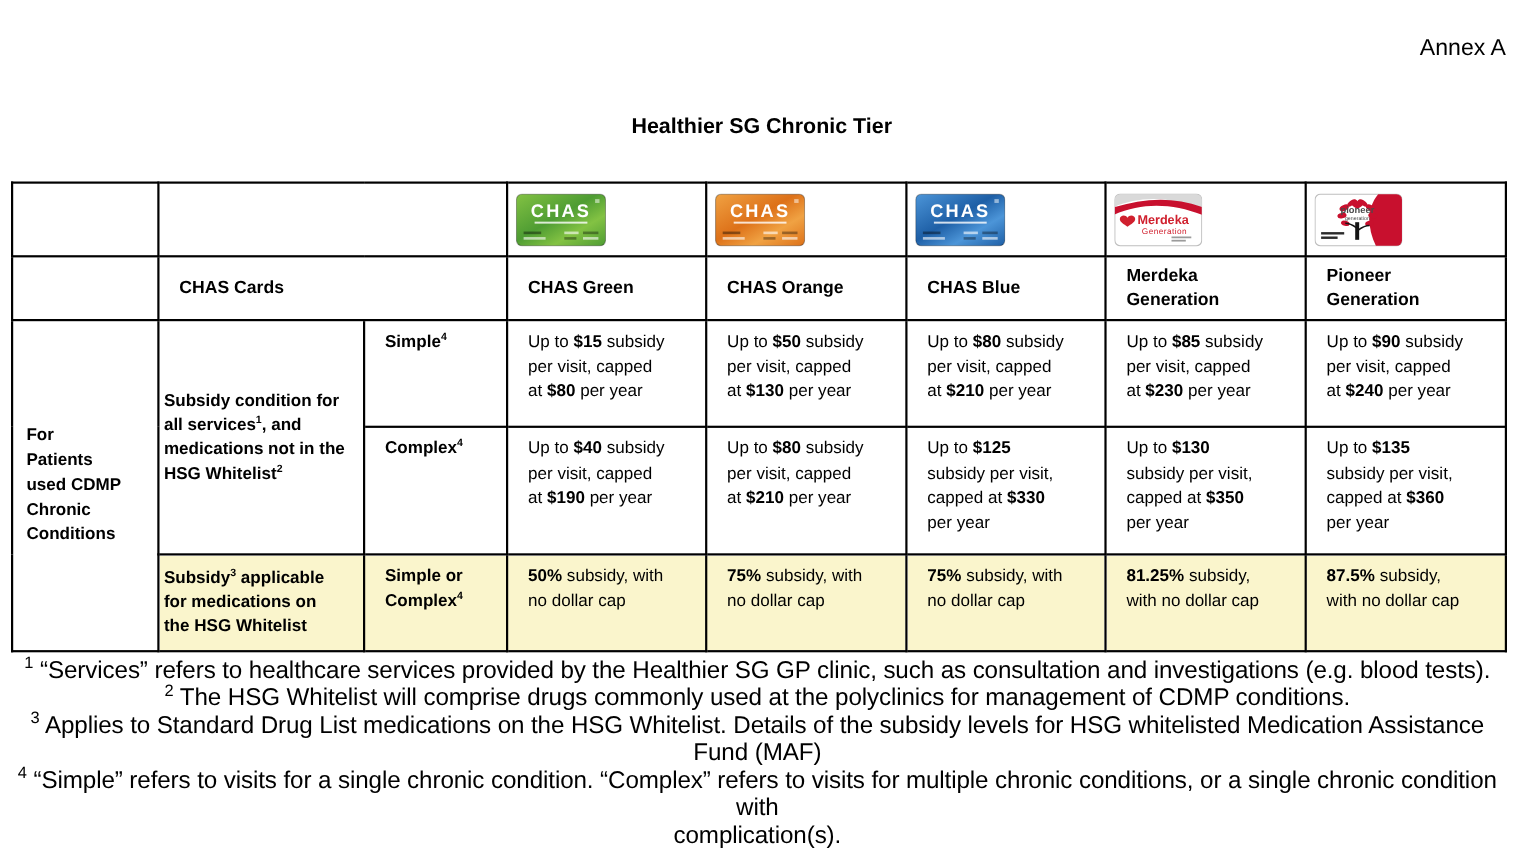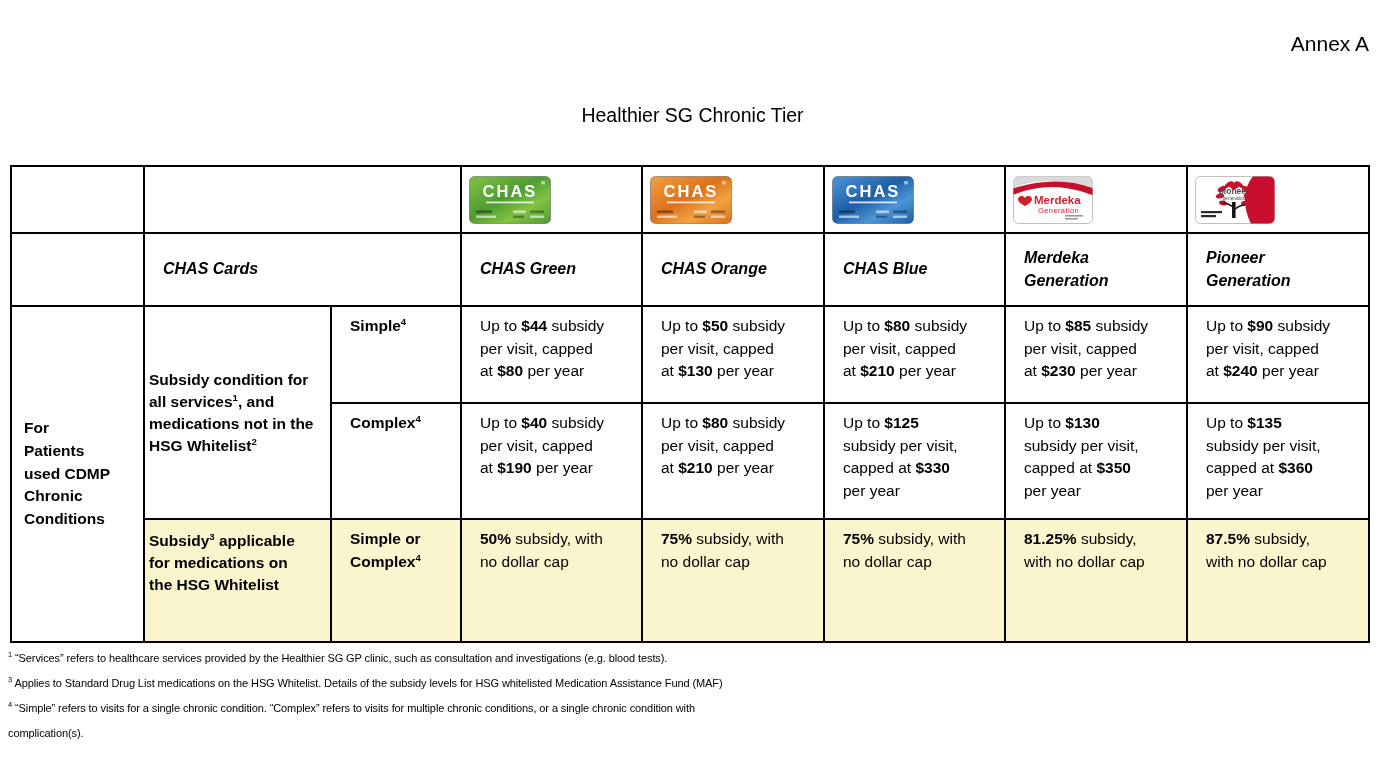--- a/index.html
+++ b/index.html
@@ -3,43 +3,43 @@
 <meta charset="utf-8">
 <style>
   *{box-sizing:border-box;}
   html,body{
     margin:0;padding:0;width:1385px;height:776px;overflow:hidden;
     background:#fff;color:#000;
     font-family:"Liberation Sans","DejaVu Sans",sans-serif;
   }
   .annex{text-align:right;font-size:21px;padding:32px 16px 0 0;}
   .annex .u{text-underline-offset:3px;}
-  .title{margin:48px 0 0 0;text-align:center;font-size:19.5px;font-weight:normal;}
+  .title{margin:48px 0 0 0;text-align:center;font-size:19.5px;font-weight:bold;}
 
   table.tier{border-collapse:collapse;table-layout:fixed;width:1358px;margin:38px 0 0 10px;}
   table.tier td{
     border:2px solid #000;vertical-align:top;overflow:hidden;
     padding:8px 14px 6px 18px;font-size:15.5px;line-height:1.46;
   }
   tr.cards-row{height:67px;}
   tr.cards-row td{vertical-align:middle;padding:2px 2px 2px 7px;}
-  tr.headers-row{height:73px;font-style:italic;}
+  tr.headers-row{height:58px;}
   tr.headers-row td{vertical-align:middle;font-weight:bold;font-size:16px;line-height:1.4;padding-top:3px;padding-bottom:3px;}
   tr.simple-row{height:97px;}
   tr.complex-row{height:116px;}
-  tr.whitelist-row{height:123px;}
+  tr.whitelist-row{height:88px;}
   .group-cell{vertical-align:middle !important;font-weight:bold;padding:10px 24px 10px 12px !important;margin-top:28px;}
   .cat-cell{vertical-align:middle !important;font-weight:bold;padding:6px 2px 6px 4px !important;line-height:1.42 !important;}
   .type-cell{font-weight:bold;}
   .hl{background:var(--highlight-row-bg,#FAF5CC);}
   .whitelist-row .cat-cell{vertical-align:top !important;padding-top:10px !important;}
   .b{font-weight:bold;}
   sup{font-size:.62em;line-height:0;vertical-align:super;}
 
-  .footnotes{margin:3px 16px 0 8px;font-size:11px;}
+  .footnotes{margin:3px 16px 0 8px;font-size:22px;text-align:center;}
   .footnotes p{margin:0;line-height:25px;letter-spacing:-0.1px;}
   .footnotes sup{font-size:.68em;}
 
   .card{display:block;}
   .chas-word{font-family:"Liberation Sans",sans-serif;font-weight:bold;letter-spacing:2px;}
   .mg-name{font-family:"Liberation Sans",sans-serif;font-weight:bold;}
   .pg-name{font-family:"Liberation Sans",sans-serif;font-weight:bold;}
 </style>
 </head>
 <body>
@@ -203,21 +203,21 @@
     <td><span>CHAS Orange</span></td>
     <td><span>CHAS Blue</span></td>
     <td><span>Merdeka</span><br><span>Generation</span></td>
     <td><span>Pioneer</span><br><span>Generation</span></td>
   </tr>
 
   <tr class="simple-row">
     <td rowspan="3" class="group-cell"><span class="b">For</span><br><span class="b">Patients</span><br><span class="b">used CDMP</span><br><span class="b">Chronic</span><br><span class="b">Conditions</span></td>
     <td rowspan="2" class="cat-cell"><span class="b">Subsidy condition for</span><br><span class="b">all services</span><sup class="b">1</sup><span class="b">, and</span><br><span class="b">medications not in the</span><br><span class="b">HSG Whitelist</span><sup class="b">2</sup></td>
     <td class="type-cell"><span class="b">Simple</span><sup class="b">4</sup></td>
-    <td><span>Up to </span><span class="b">$44</span><span> subsidy</span><br><span>per visit, capped</span><br><span>at </span><span class="b">$80</span><span> per year</span></td>
+    <td><span>Up to </span><span class="b">$15</span><span> subsidy</span><br><span>per visit, capped</span><br><span>at </span><span class="b">$80</span><span> per year</span></td>
     <td><span>Up to </span><span class="b">$50</span><span> subsidy</span><br><span>per visit, capped</span><br><span>at </span><span class="b">$130</span><span> per year</span></td>
     <td><span>Up to </span><span class="b">$80</span><span> subsidy</span><br><span>per visit, capped</span><br><span>at </span><span class="b">$210</span><span> per year</span></td>
     <td><span>Up to </span><span class="b">$85</span><span> subsidy</span><br><span>per visit, capped</span><br><span>at </span><span class="b">$230</span><span> per year</span></td>
     <td><span>Up to </span><span class="b">$90</span><span> subsidy</span><br><span>per visit, capped</span><br><span>at </span><span class="b">$240</span><span> per year</span></td>
   </tr>
 
   <tr class="complex-row">
     <td class="type-cell"><span class="b">Complex</span><sup class="b">4</sup></td>
     <td><span>Up to </span><span class="b">$40</span><span> subsidy</span><br><span>per visit, capped</span><br><span>at </span><span class="b">$190</span><span> per year</span></td>
     <td><span>Up to </span><span class="b">$80</span><span> subsidy</span><br><span>per visit, capped</span><br><span>at </span><span class="b">$210</span><span> per year</span></td>
@@ -233,15 +233,16 @@
     <td class="hl"><span class="b">75%</span><span> subsidy, with</span><br><span>no dollar cap</span></td>
     <td class="hl"><span class="b">75%</span><span> subsidy, with</span><br><span>no dollar cap</span></td>
     <td class="hl"><span class="b">81.25%</span><span> subsidy,</span><br><span>with no dollar cap</span></td>
     <td class="hl"><span class="b">87.5%</span><span> subsidy,</span><br><span>with no dollar cap</span></td>
   </tr>
 </tbody>
   </table>
 
 <div class="footnotes">
   <p><sup>1</sup><span> “Services” refers to healthcare services provided by the Healthier SG GP clinic, such as consultation and investigations (e.g. blood tests).</span></p>
+  <p><sup>2</sup><span> The HSG Whitelist will comprise drugs commonly used at the polyclinics for management of CDMP conditions.</span></p>
   <p><sup>3</sup><span> Applies to Standard Drug List medications on the HSG Whitelist. Details of the subsidy levels for HSG whitelisted Medication Assistance Fund (MAF)</span><br></p>
   <p><sup>4</sup><span> “Simple” refers to visits for a single chronic condition. “Complex” refers to visits for multiple chronic conditions, or a single chronic condition with</span><br><span>complication(s).</span></p>
 </div>
 
 </body></html>

